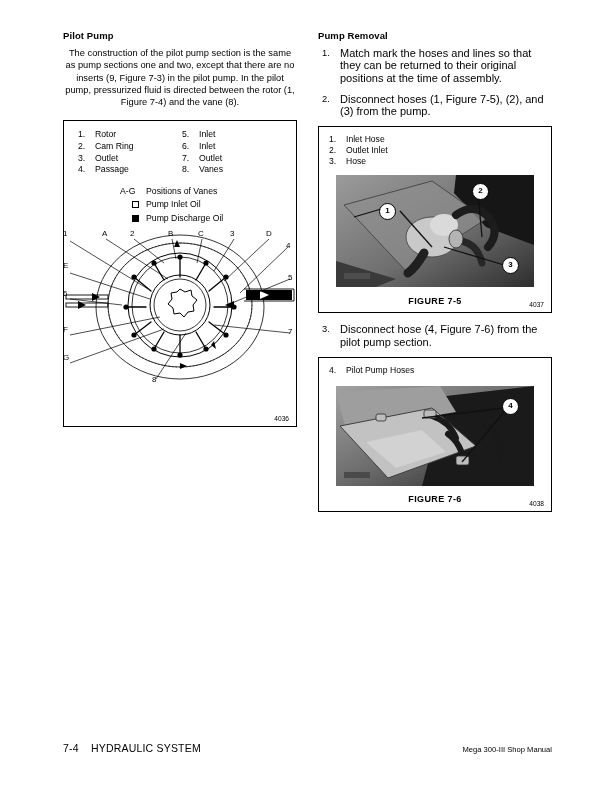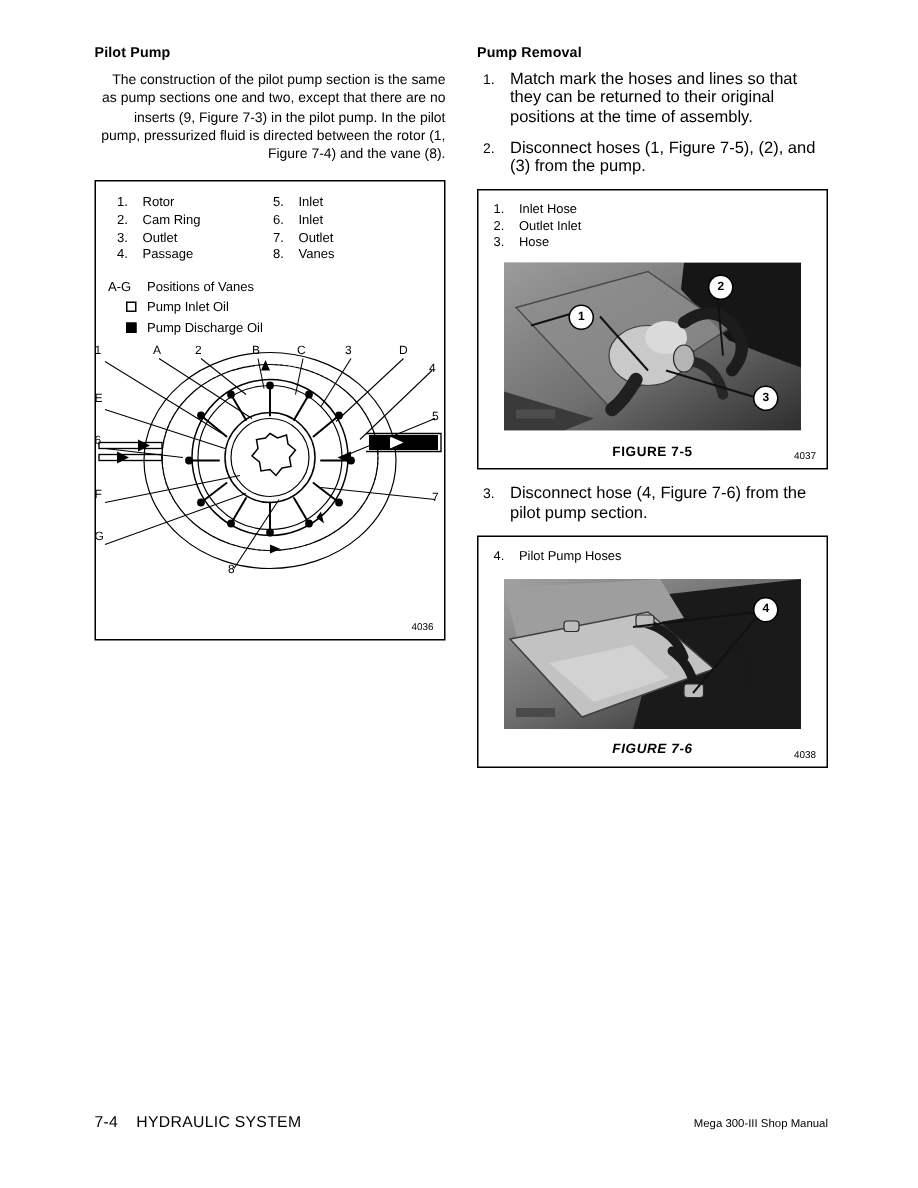--- a/index.html
+++ b/index.html
@@ -28,21 +28,21 @@
   .sec-title {
     font-size: 9.5px;
     font-weight: bold;
     letter-spacing: .1px;
     margin: 0 0 6px 0;
   }
   .body-text {
     font-size: 9.3px;
     line-height: 12.3px;
     margin: 0;
-    text-align: right;
+    text-align: center;
   }
 
   
   .steps { margin: 4px 0 0 0; }
   .step {
     display: flex;
     margin-bottom: 9px;
   }
   .step-num {
     width: 22px;
@@ -78,20 +78,21 @@
   }
   .legend-col { width: 104px; }
   .legend-row { display: flex; }
   .legend-idx { width: 17px; flex: 0 0 17px; }
   .legend-lbl { flex: 1 1 auto; }
 
   .legend-extra {
     padding: 9px 0 0 8px;
     font-size: 8.7px;
     line-height: 13.4px;
+    margin-left: 48px;
   }
   .lx-row { display: flex; align-items: flex-start; }
   .lx-key { width: 26px; flex: 0 0 26px; }
   .swatch-row { display: flex; align-items: center; padding-left: 12px; }
   .sw {
     width: 7px; height: 7px;
     margin-right: 7px;
     box-sizing: border-box;
     flex: 0 0 7px;
   }
@@ -438,21 +439,21 @@
 
           <g stroke="#111" stroke-width="1.3" fill="none">
             <line x1="168" y1="22" x2="86" y2="32"></line>
             <line x1="168" y1="26" x2="126" y2="76"></line>
           </g>
         </svg>
 
         <div style="position:absolute; left:166px; top:12px; width:15px; height:15px; border:1.4px solid #000; border-radius:50%; background:#fff; font-size:8px; text-align:center; line-height:14px; font-weight:bold;">4</div>
       </div>
 
-      <div class="fig-caption" style="margin-top:8px;font-style:italic;">FIGURE 7-6</div>
+      <div class="fig-caption" style="margin-top:8px;">FIGURE 7-6</div>
       <div class="fig-id">4038</div>
     </div>
   </div>
 
   <div class="footer">
     <div class="foot-left">
       <span class="pg">7-4</span>
       <span>HYDRAULIC SYSTEM</span>
     </div>
     <div class="foot-right">Mega 300-III Shop Manual</div>

